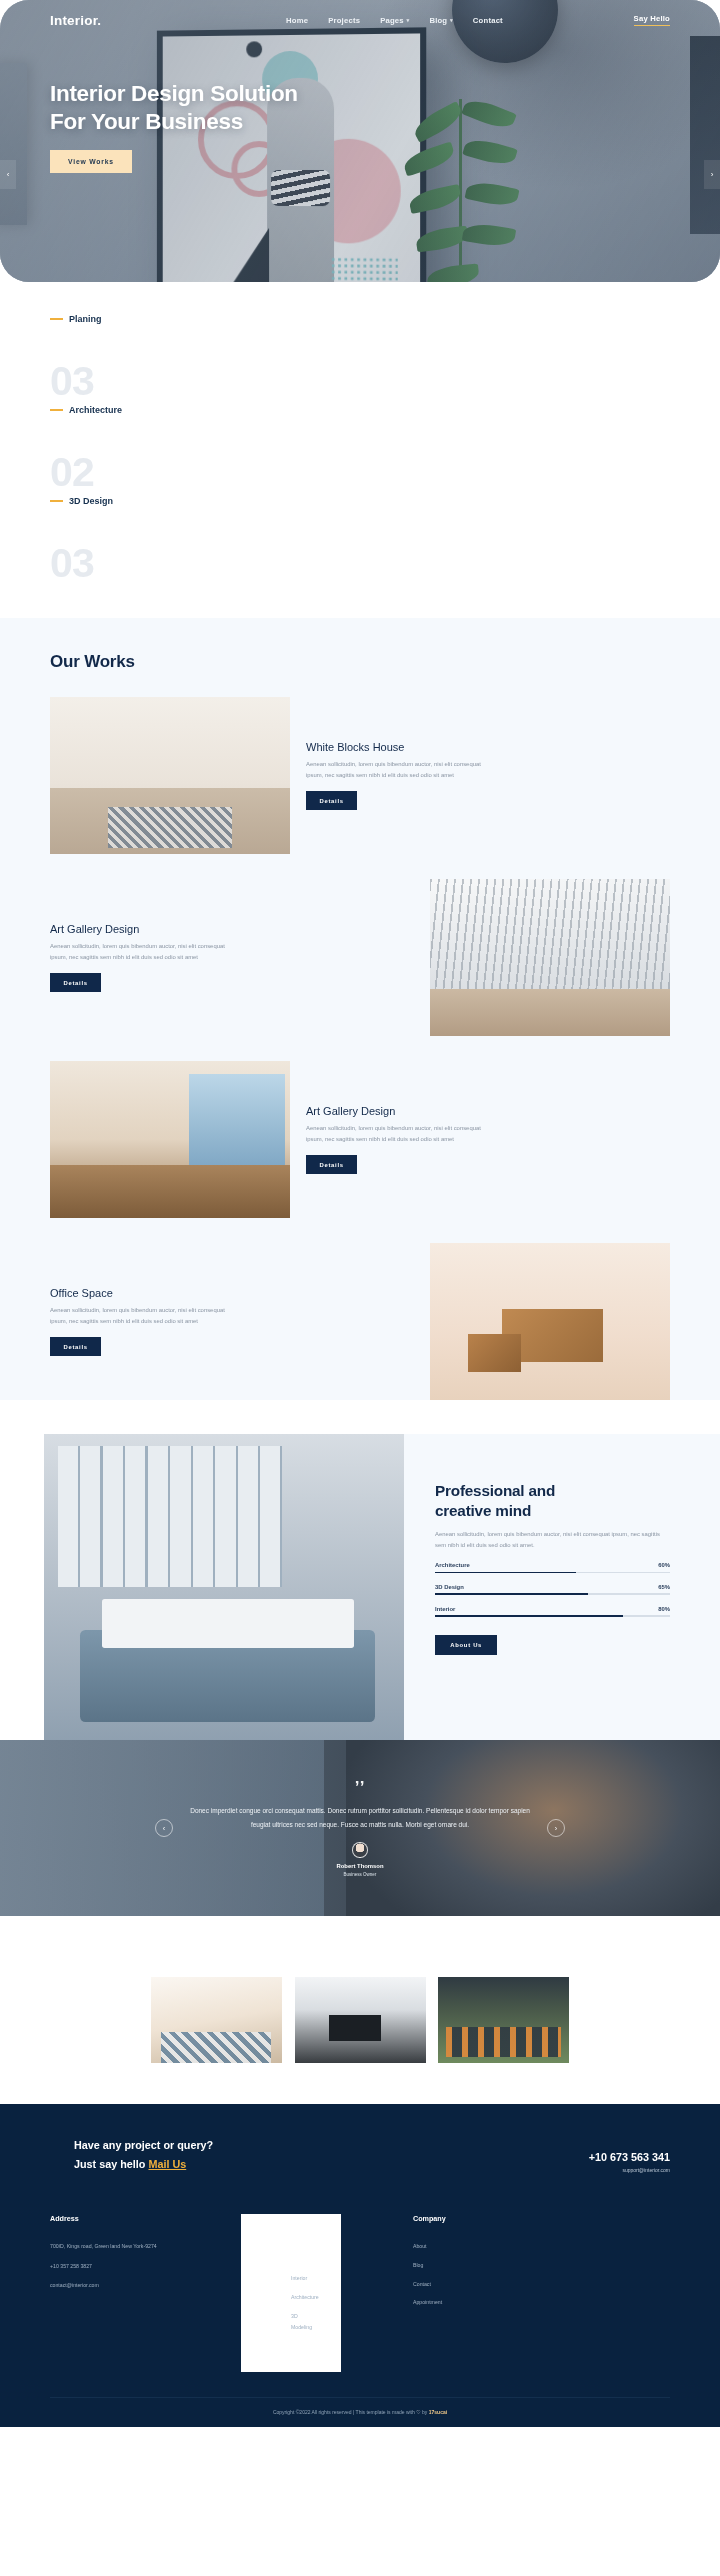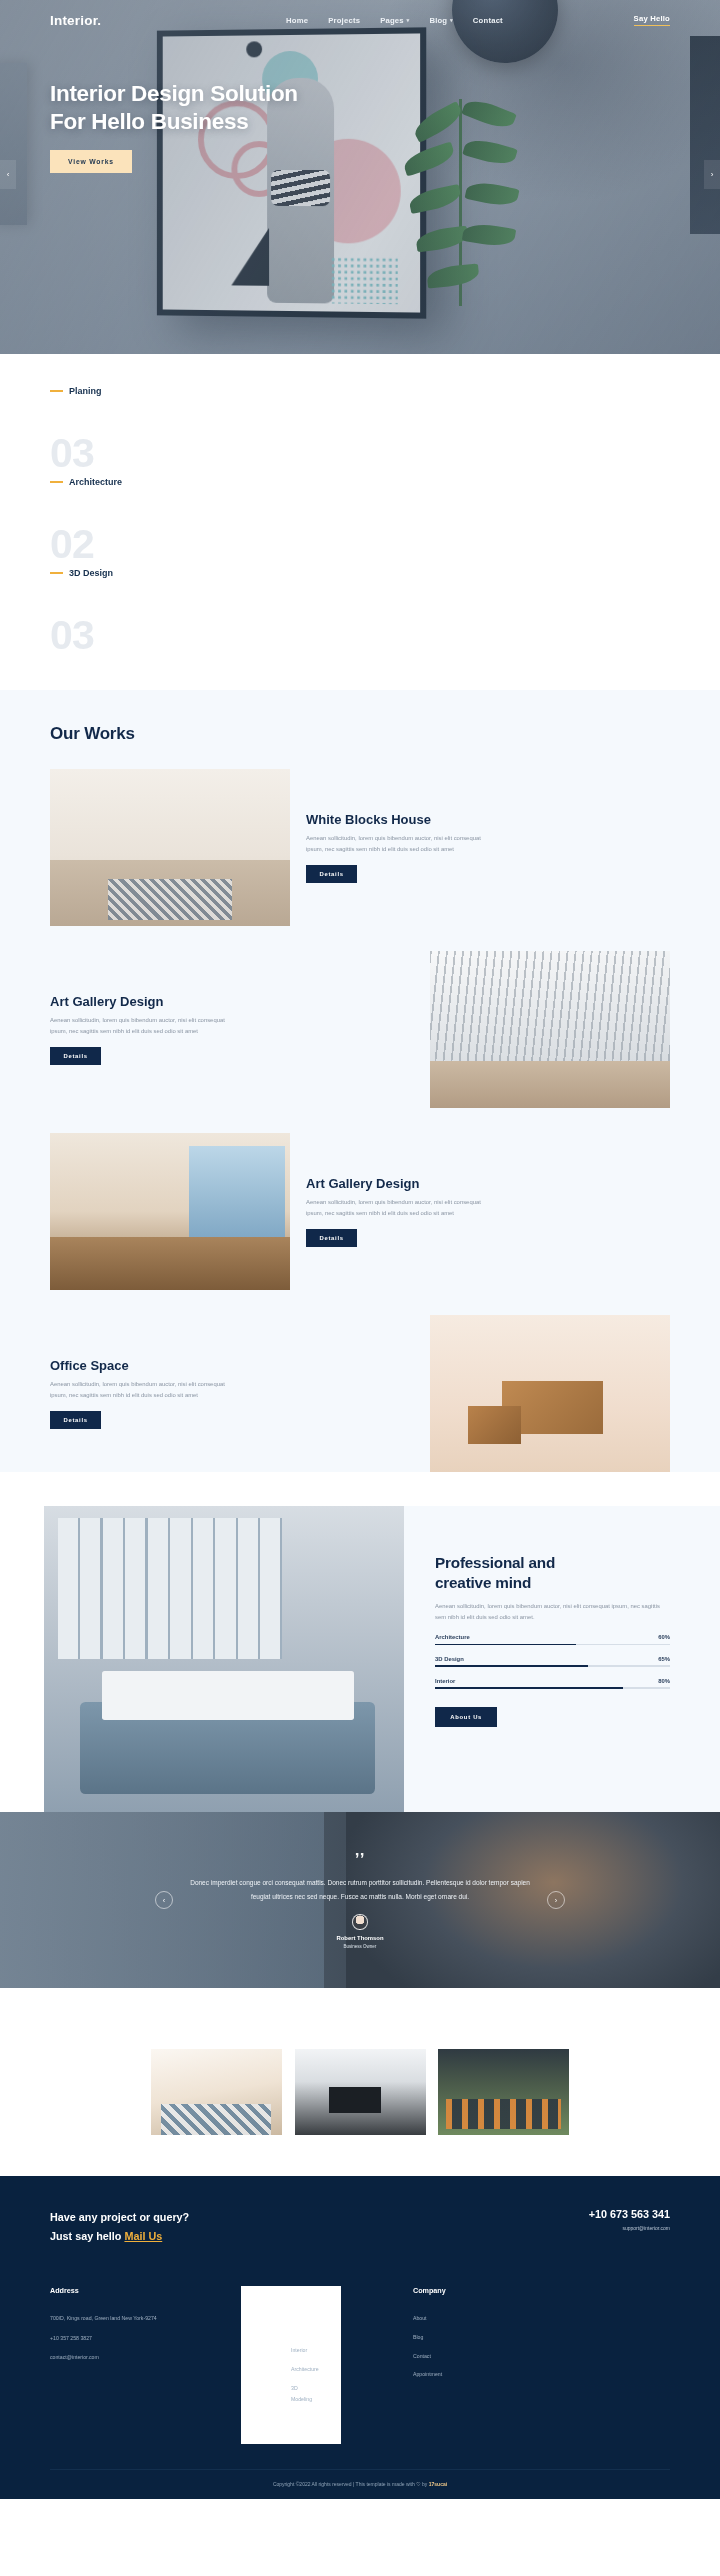--- a/index.html
+++ b/index.html
@@ -3,23 +3,24 @@
 <meta charset="utf-8">
 <style>
   * { margin:0; padding:0; box-sizing:border-box; }
   body {
     width:720px; height:2576px; overflow:hidden;
     font-family:"Liberation Sans", sans-serif;
     background:#ffffff; color:#0d2847;
   }
   
   .hero {
-    position:relative; height:354px; width:100%;
+    position:relative; height:282px; width:100%;
     background:linear-gradient(160deg,#9aa6b2 0%,#8e9aa8 45%,#7d8b9b 100%);
     overflow:hidden;
+    border-radius:29px;
   }
   .hero-wall {
     position:absolute; inset:0;
     background:
       radial-gradient(ellipse 270px 198px at 78% 18%, rgba(60,70,85,.45), transparent 70%),
       linear-gradient(170deg,#a3adb8 0%,#97a3b0 40%,#7f8d9d 100%);
   }
   
   .mirror {
     position:absolute; left:452px; top:-43px; width:106px; height:106px;
@@ -127,21 +128,21 @@
   .dash { width:12.6px; height:1.4px; background:#f0b03c; display:inline-block; }
   .svc-num { font-size:41px; font-weight:700; color:#e6eaef; margin-top:34px; letter-spacing:-0.9px; }
 
   
   .works { background:#f5f9fd; padding:34px 50px 0 50px; }
   .works h2 { font-size:17px; font-weight:700; color:#12294a; letter-spacing:-0.2px; }
   .work-row { display:flex; align-items:center; margin-top:25px; }
   .work-img { width:240px; height:157px; flex:none; background-size:cover; background-position:center; }
   .work-txt { padding:0 16px; flex:1; }
   .work-txt.left { padding-left:0; padding-right:20px; }
-  .work-title { font-size:13px; font-weight:700; color:#12294a; margin-bottom:6.3px; }
+  .work-title { font-size:11px; font-weight:400; color:#12294a; margin-bottom:6.3px; }
   .work-desc { font-size:5.9px; line-height:1.85; color:#8a95a3; max-width:180px; }
   .btn-dark {
     display:inline-block; margin-top:10px; background:#10284a; color:#fff;
     font-size:5.9px; font-weight:700; letter-spacing:0.7px; padding:6.3px 13.5px; text-decoration:none;
   }
   
   .ph-livingroom {
     background:
       linear-gradient(180deg, #f3efe9 0%, #eae3da 55%, #d9cfc3 100%);
     position:relative; overflow:hidden;
@@ -261,21 +262,21 @@
   .ig1::after{content:"";position:absolute;left:8%;bottom:0;width:84%;height:36%;
     background:repeating-linear-gradient(45deg,#5b7d99 0 4.5px,#e9ecef 4.5px 9px);opacity:.8;}
   .ig2 { background:linear-gradient(180deg,#f2f4f6 0%,#d9dde1 38%,#383c40 100%); position:relative; overflow:hidden;}
   .ig2::after{content:"";position:absolute;left:26%;top:44%;width:40%;height:30%;background:#1b1f24;}
   .ig3 { background:linear-gradient(180deg,#2f3a42 0%,#4a5a4a 40%,#6f8a5e 100%); position:relative; overflow:hidden;}
   .ig3::after{content:"";position:absolute;left:6%;bottom:8%;width:88%;height:34%;
     background:repeating-linear-gradient(90deg,#e08a3c 0 6.3px,#2f3a42 6.3px 16px);opacity:.9;}
 
   
   .footer { background:#09223f; padding:32px 50px 0; }
-  .cta { display:flex; padding-bottom:27px; }
+  .cta { display:flex; align-items:flex-end; padding-bottom:27px;margin-left:24px; }
   .cta-l { font-size:10.8px; font-weight:700; color:#fff; line-height:1.7; }
   .cta-mail { color:#f0b03c; }
   .cta-r { margin-left:auto; text-align:right; }
   .cta-phone { font-size:10.8px; font-weight:700; color:#fff; }
   .cta-mailto { font-size:5px; color:#b9c6d4; margin-top:4.5px; }
   .fcols { display:flex; padding:14.4px 0 25px;gap:40px; }
   .fcol { }
   .fcol.address { width:151px; }
   .fcol.services { width:97px; }
   .fcol.company { width:108px;padding-left:32px; }
@@ -363,21 +364,21 @@
       <a href="#">
           <span>Contact</span>
         </a>
     </div>
     <a href="#" class="say-hello">Say Hello</a>
   </nav>
 
   <div class="hero-body">
     <h1 class="hero-title">
       <span>Interior Design Solution</span><br>
-      <span>For Hello Business</span>
+      <span>For Your Business</span>
     </h1>
     <a href="#" class="btn-cream">View Works</a>
   </div>
 
   <div class="arrow-l">‹</div>
   <div class="arrow-r">›</div>
 </section>
 
 <section class="services">
   <div class="svc">

